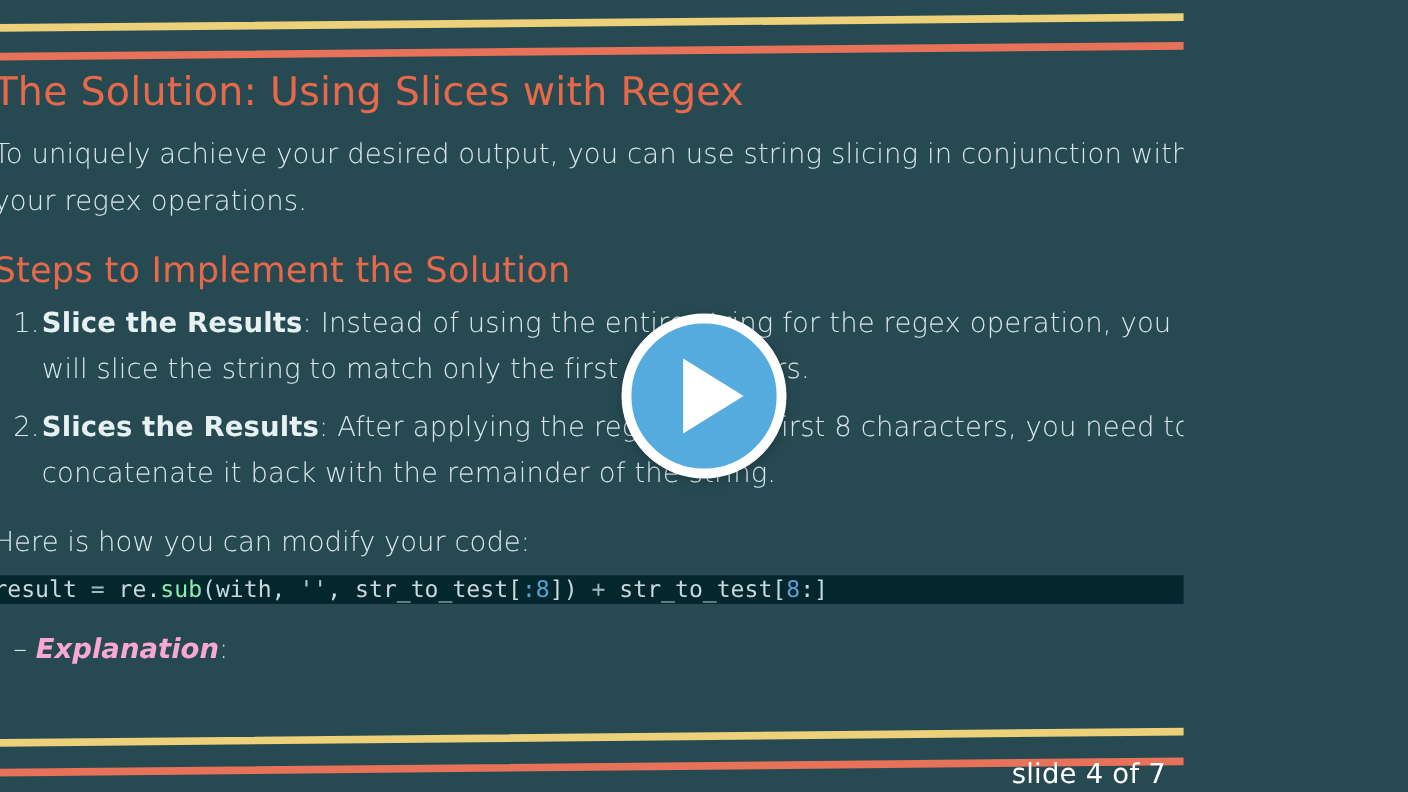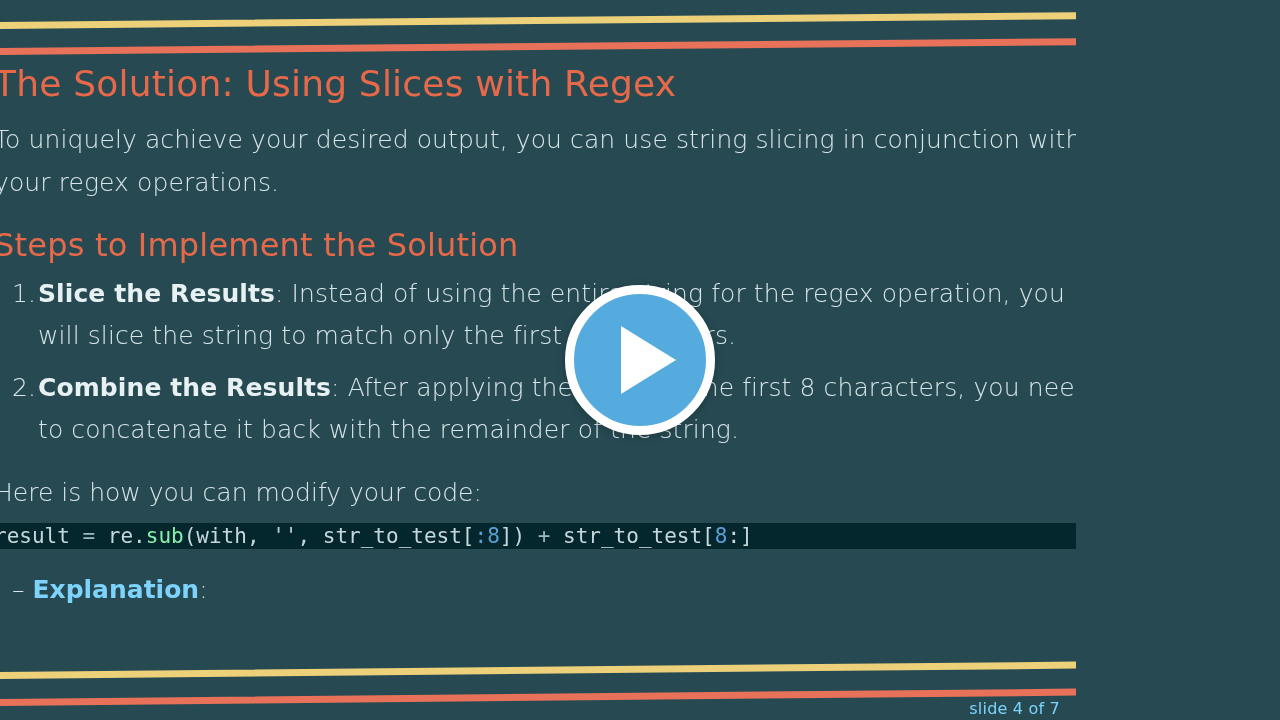--- a/index.html
+++ b/index.html
@@ -137,21 +137,21 @@
 
   .explain {
     margin-top:22px;
     padding-left:18px;
     font-size:25px;
     font-weight:300;
     color:#d9e6ea;
     line-height:1.5;
   }
   .explain .dash { color:#d9e6ea; }
-  .explain b { font-weight:700; color:#7dd3fc; }
+  .explain b { font-weight:700; color:#f9a8d4;font-style:italic; }
 
   
   #play-overlay {
     position:absolute;
     left:565px; top:285px;
     width:150px; height:150px;
     border-radius:50%;
     background:#55abde;
     border:9px solid #ffffff;
     display:flex;
@@ -166,23 +166,23 @@
     border-bottom:34px solid transparent;
     border-left:55px solid #ffffff;
     margin-left:16px;
   }
 
   
   #slide-counter {
     position:absolute;
     right:16px;
     bottom:2px;
-    font-size:16px;
+    font-size:25px;
     font-weight:400;
-    color:#7dd3fc;
+    color:#ffffff;
     letter-spacing:0.2px;
   }
 </style>
 </head>
 <body>
 
 <div id="slide">
 
   <div class="deco">
     <div class="deco-line top-yellow-a"></div>
@@ -204,21 +204,21 @@
 
     <p class="para">To uniquely achieve your desired output, you can use string slicing in conjunction with your regex operations.</p>
 
     <h2 class="h-sub">Steps to Implement the Solution</h2>
 
     <ol class="steps">
       <li>
         <span class="num">1.</span><b>Slice the Results</b><span>: Instead of using the entire string for the regex operation, you will slice the string to match only the first 8 characters.</span>
       </li>
       <li>
-        <span class="num">2.</span><b>Combine the Results</b><span>: After applying the regex to the first 8 characters, you need to concatenate it back with the remainder of the string.</span>
+        <span class="num">2.</span><b>Slices the Results</b><span>: After applying the regex to the first 8 characters, you need to concatenate it back with the remainder of the string.</span>
       </li>
     </ol>
 
     <p class="lead-in">Here is how you can modify your code:</p>
 
     <div class="codeblock">
       <code id="code-tokens"><span>result </span><span class="tok-op">= </span><span>re.</span><span class="tok-fn">sub</span><span>(with, </span><span class="tok-str">''</span><span>, str_to_test[</span><span class="tok-num">:8</span><span>]) </span><span class="tok-op">+ </span><span>str_to_test[</span><span class="tok-num">8</span><span>:]</span></code>
     </div>
 
     <p class="explain">

